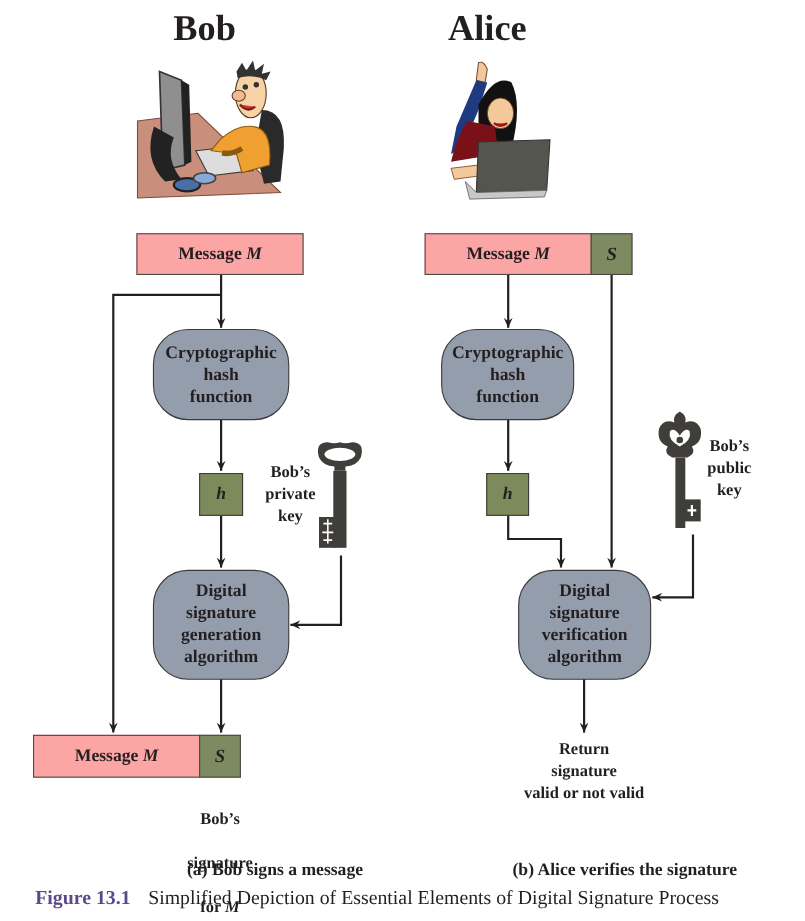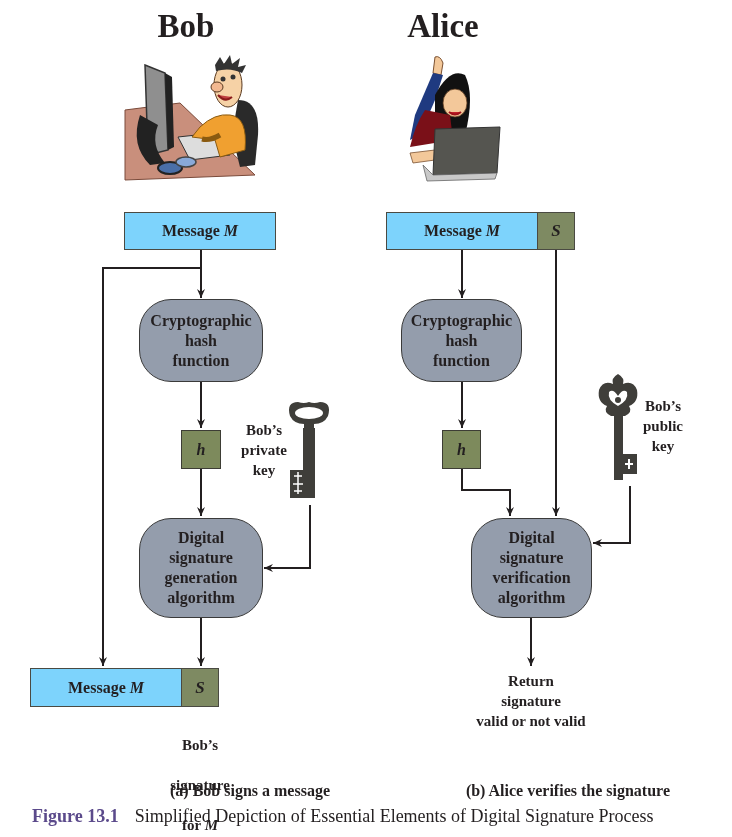--- a/index.html
+++ b/index.html
@@ -1,20 +1,20 @@
 <!DOCTYPE html>
 <html><head>
 <meta charset="utf-8">
 <style>
   html, body { margin: 0; padding: 0; background: #ffffff; }
   body { width: 732px; height: 837px; position: relative; overflow: hidden;
          font-family: "Liberation Serif", "DejaVu Serif", serif; color: #231f20; }
   .abs { position: absolute; }
   .title { font-weight: bold; font-size: 33px; text-align: center; }
-  .msgbox { position: absolute; background: #7dd3fc; border: 1.5px solid #4a4a42; box-sizing: border-box;
+  .msgbox { position: absolute; background: #fca5a5; border: 1.5px solid #4a4a42; box-sizing: border-box;
             display: flex; align-items: center; justify-content: center;
             font-weight: bold; font-size: 16px; }
   .sbox { position: absolute; background: #7e8a62; border: 1.5px solid #4a4a42; box-sizing: border-box;
           display: flex; align-items: center; justify-content: center; font-weight: bold; font-style: italic; font-size: 17px; }
   .hbox { position: absolute; background: #7d8a5c; border: 1.5px solid #3d3d35; box-sizing: border-box;
           display: flex; align-items: center; justify-content: center; font-weight: bold; font-style: italic; font-size: 16px; }
   .proc { position: absolute; background: #949dac; border: 1.5px solid #3a3a3a; border-radius: 32px; box-sizing: border-box;
           display: flex; align-items: center; justify-content: center; text-align: center;
           font-weight: bold; font-size: 16px; line-height: 20px; white-space: pre-line; }
   .label { position: absolute; font-weight: bold; font-size: 15px; line-height: 20px; text-align: center; white-space: pre-line; }

